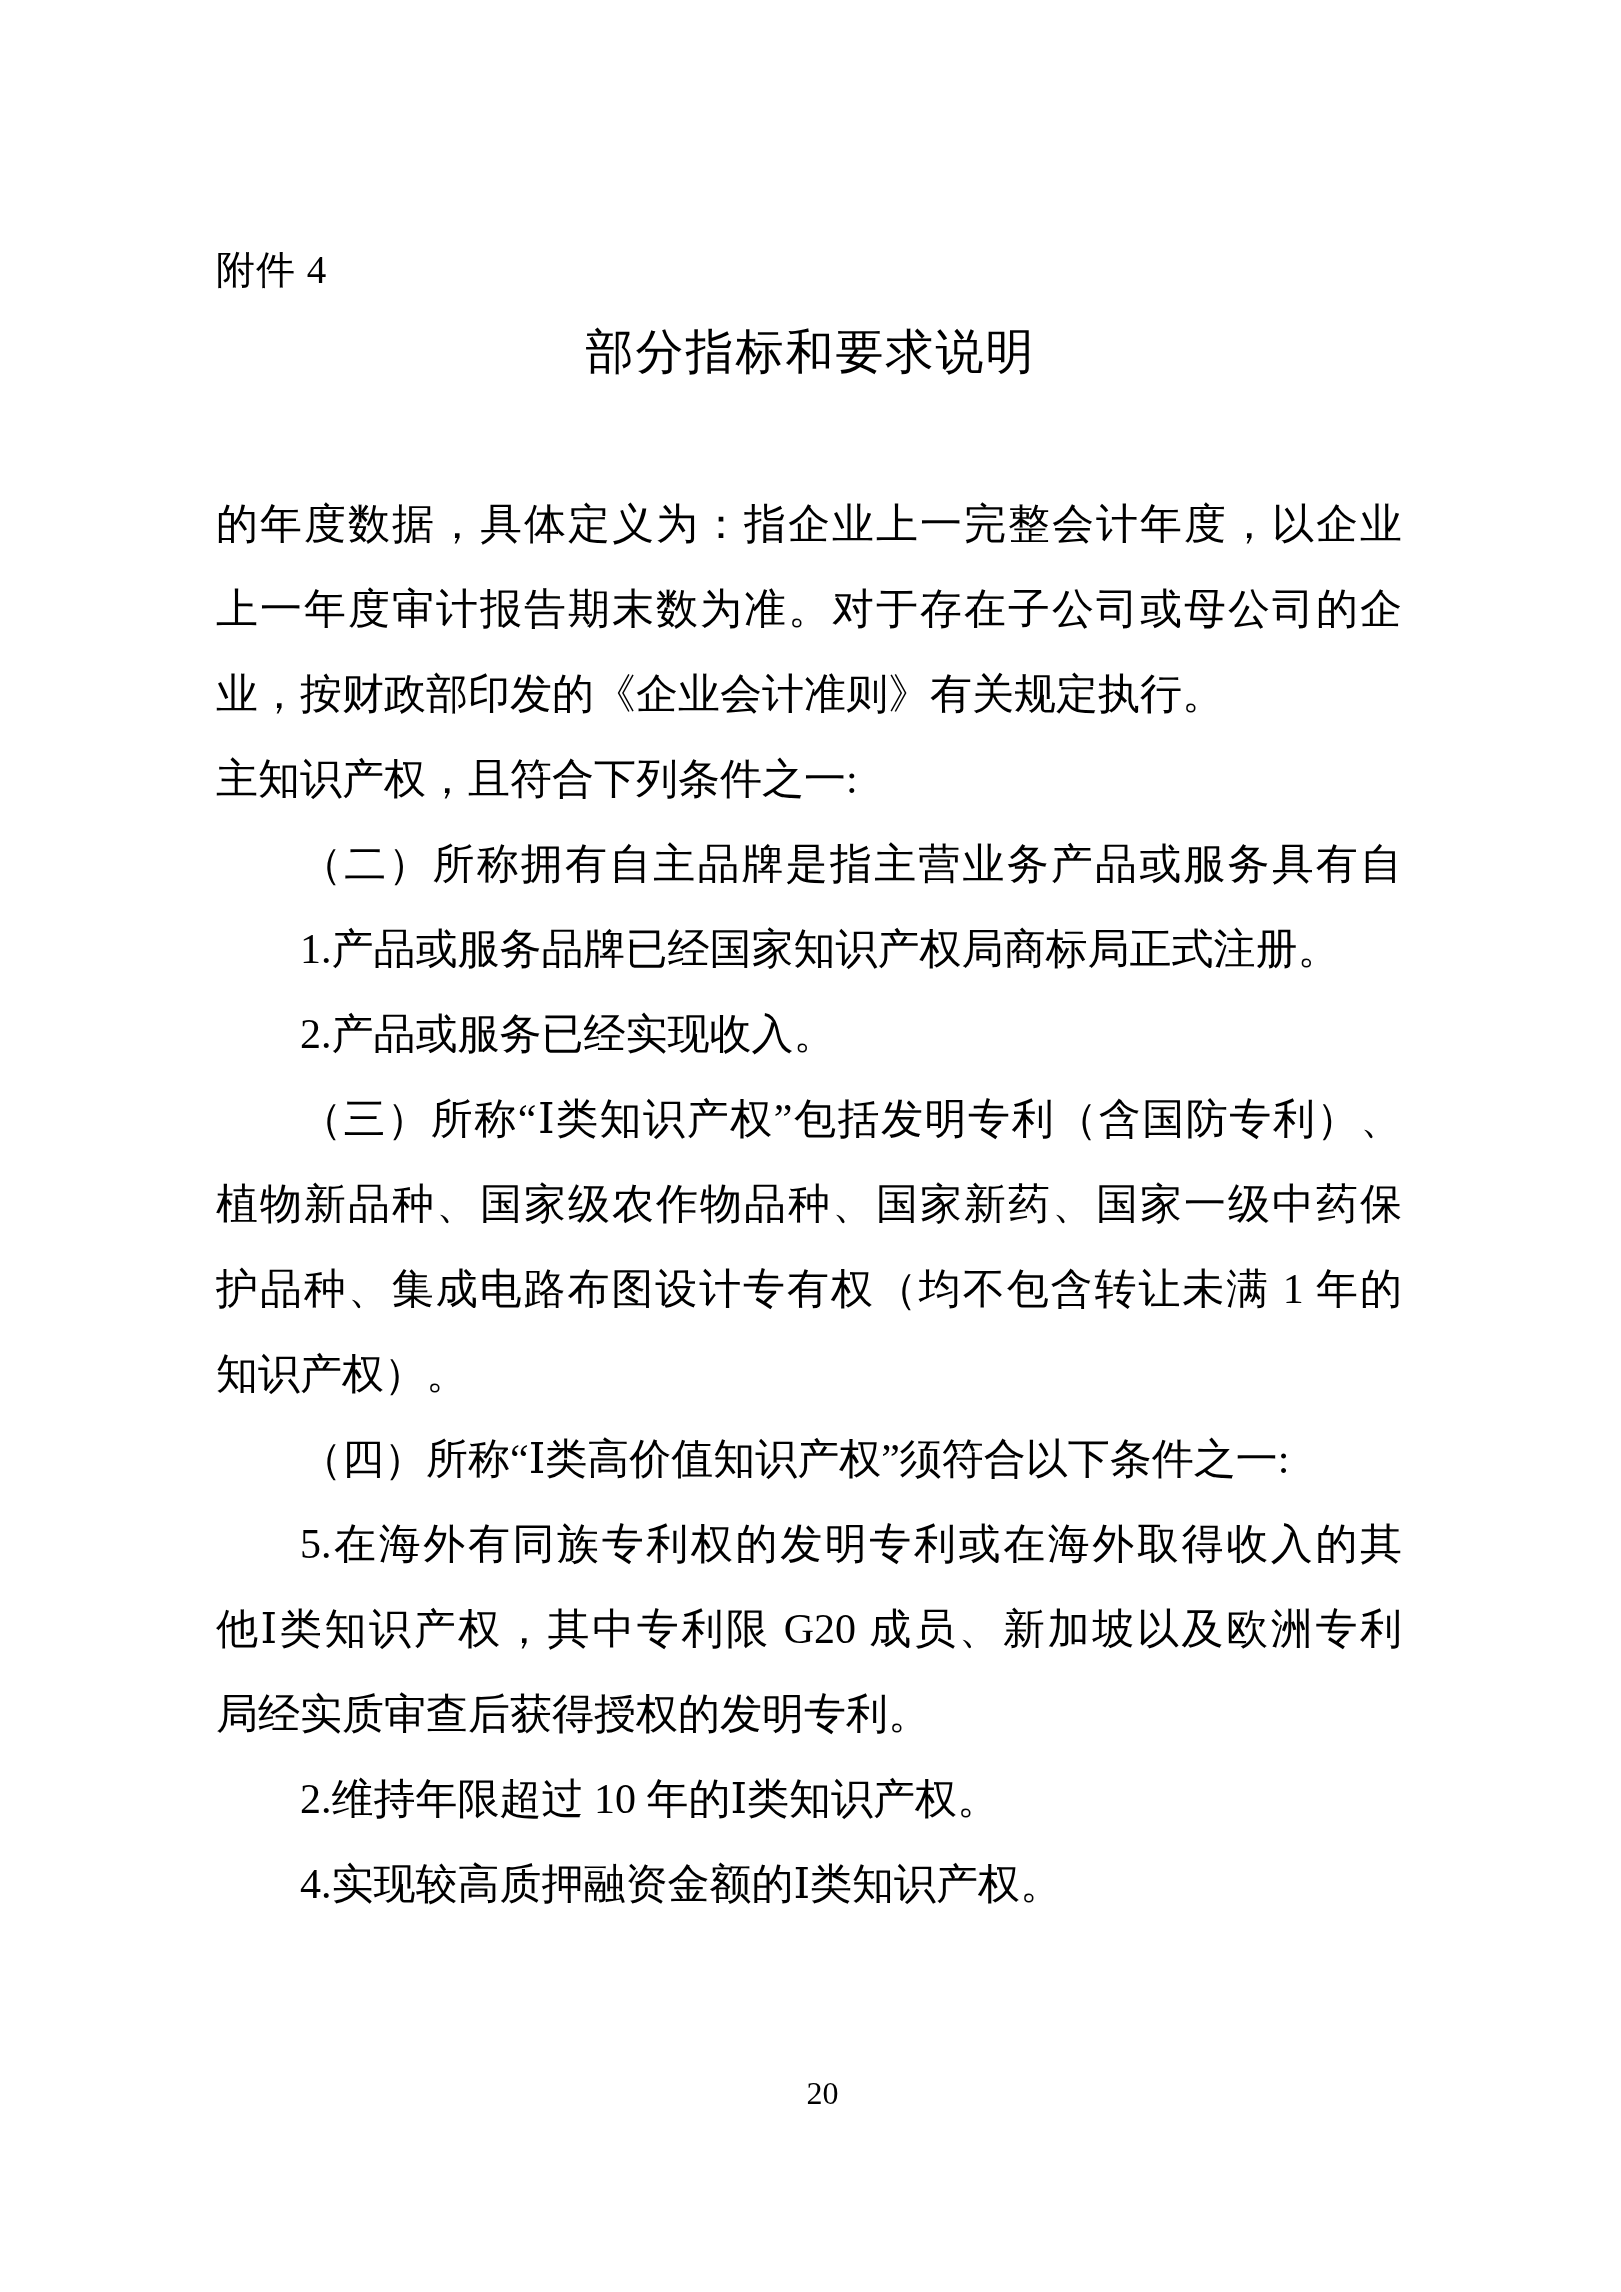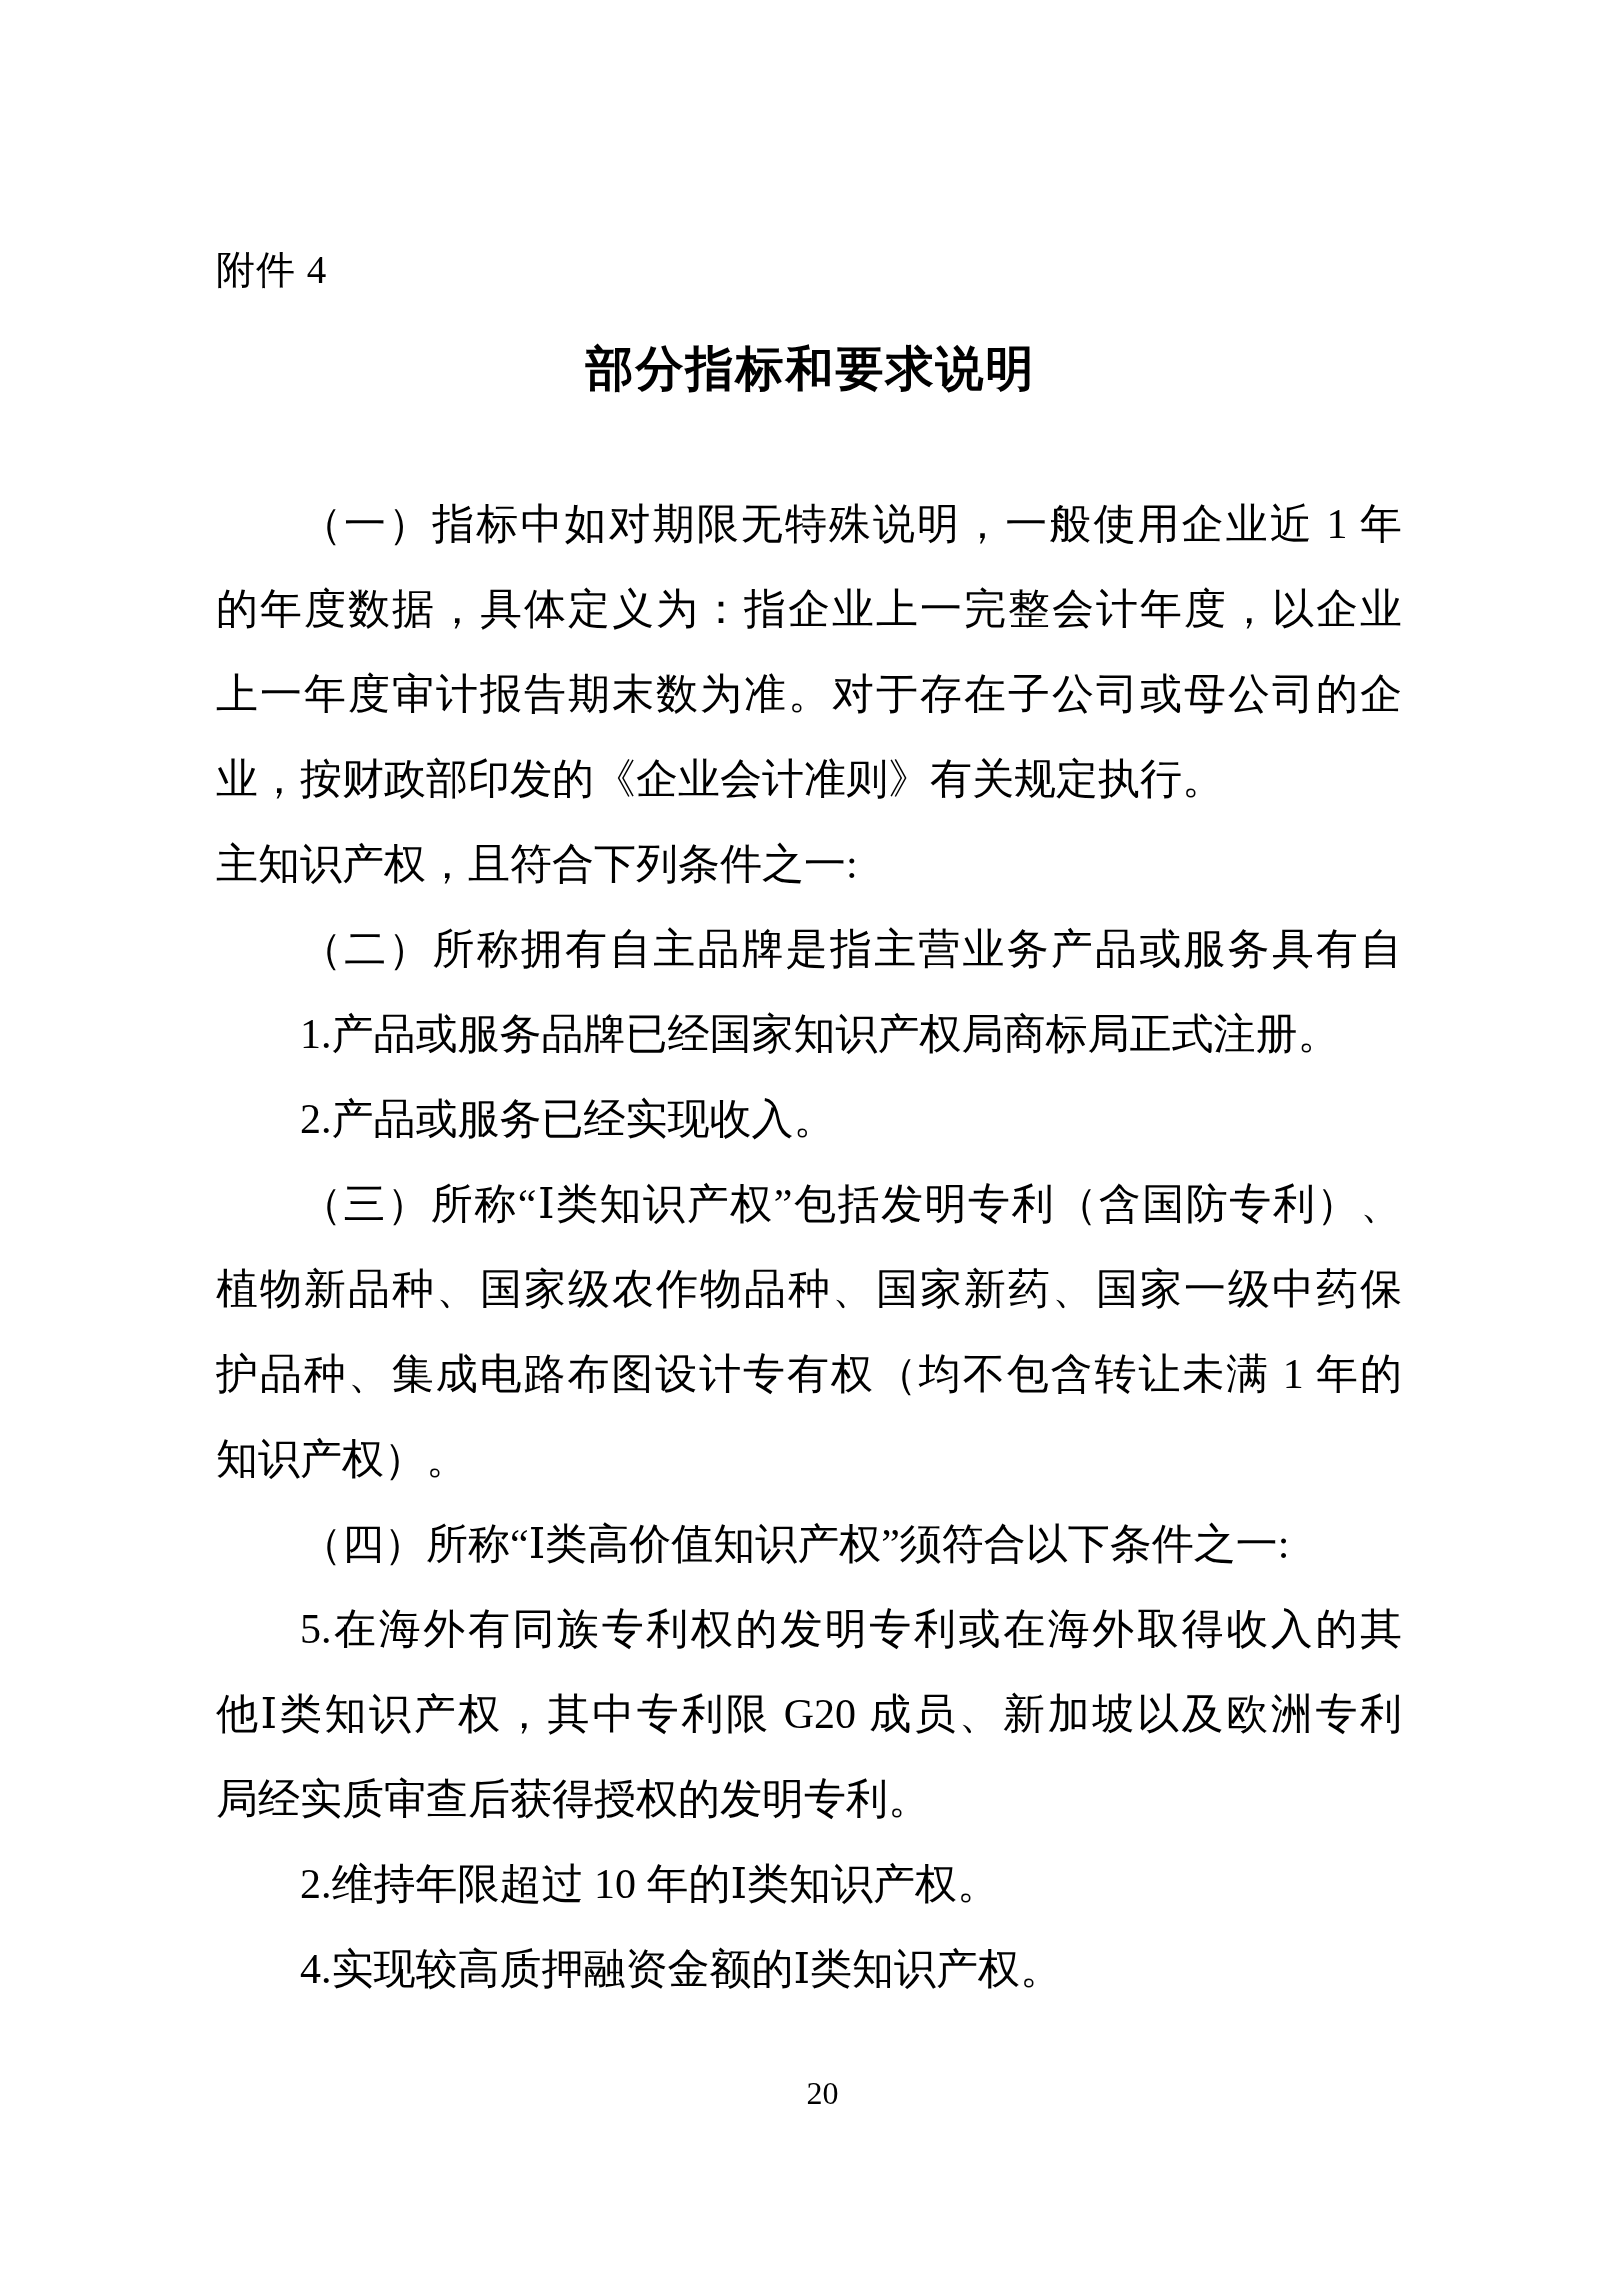--- a/index.html
+++ b/index.html
@@ -16,26 +16,26 @@
   .attachment-label {
     position: absolute;
     top: 245px;
     left: 216px;
     font-size: 39px;
     line-height: 49px;
     letter-spacing: 1px;
   }
   .doc-title {
     position: absolute;
-    top: 336px;
+    top: 319px;
     left: 0;
     width: 100%;
     text-align: center;
     font-size: 48px;
-    font-weight: bold;
+    font-weight: normal;
     line-height: 65px;
     letter-spacing: 2px;
   }
   .body-text {
     position: absolute;
     top: 482px;
     left: 216px;
     width: 1186px;
     font-size: 42px;
   }
@@ -64,21 +64,20 @@
 </head>
 <body>
 
 <div class="page">
 
   <div class="attachment-label">附件 4</div>
 
   <div class="doc-title">部分指标和要求说明</div>
 
   <div class="body-text">
-    <div class="line indent just">（一）指标中如对期限无特殊说明，一般使用企业近 1 年</div>
     <div class="line just">的年度数据，具体定义为：指企业上一完整会计年度，以企业</div>
     <div class="line just">上一年度审计报告期末数为准。对于存在子公司或母公司的企</div>
     <div class="line">业，按财政部印发的《企业会计准则》有关规定执行。</div>
     <div class="line">主知识产权，且符合下列条件之一:</div>
     <div class="line indent just">（二）所称拥有自主品牌是指主营业务产品或服务具有自</div>
     <div class="line indent">1.产品或服务品牌已经国家知识产权局商标局正式注册。</div>
     <div class="line indent">2.产品或服务已经实现收入。</div>
     <div class="line indent just">（三）所称“Ⅰ类知识产权”包括发明专利（含国防专利）、</div>
     <div class="line just">植物新品种、国家级农作物品种、国家新药、国家一级中药保</div>
     <div class="line just">护品种、集成电路布图设计专有权（均不包含转让未满 1 年的</div>

